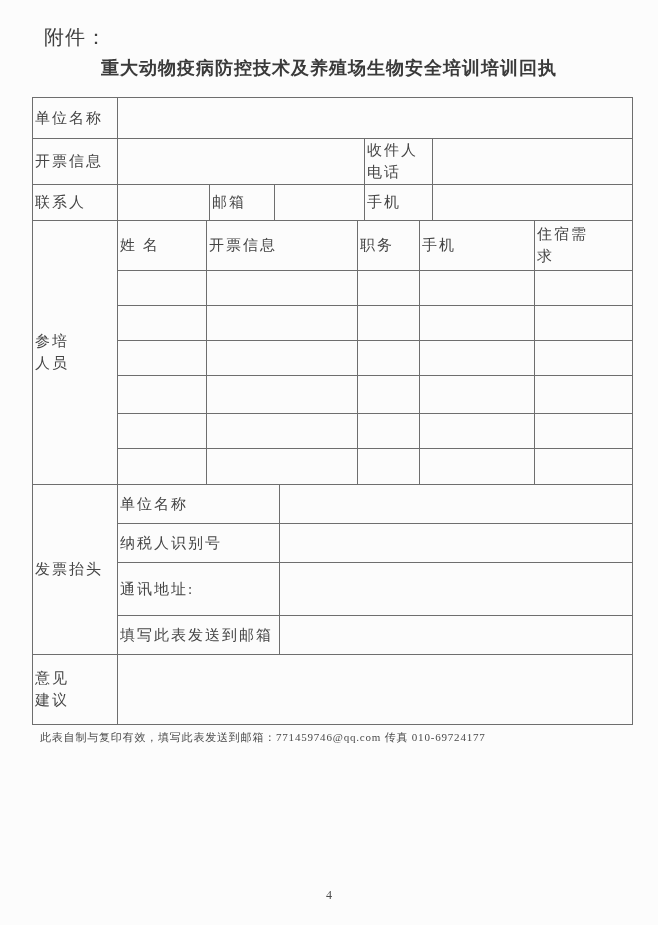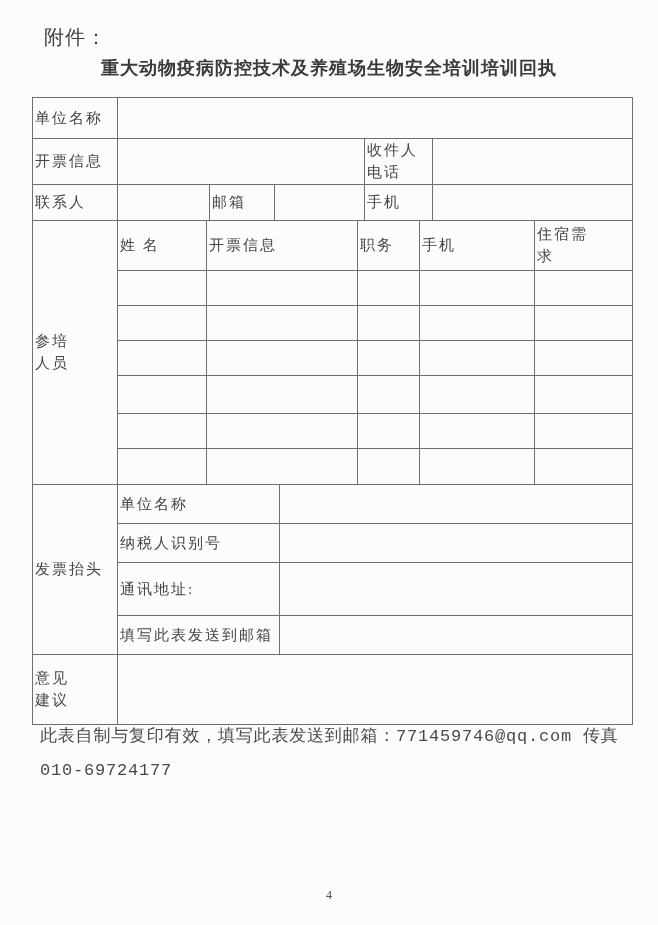--- a/index.html
+++ b/index.html
@@ -51,25 +51,24 @@
     color: #454545;
     letter-spacing: 2px;
     font-weight: normal;
   }
   .ml { white-space: pre-line; line-height: 1.45; }
   .footer-note {
     position: absolute;
     left: 40px;
     top: 720px;
     width: 580px;
-    font-size: 17px;
+    font-size: 11px;
     letter-spacing: 0.8px;
     line-height: 34px;
     color: #4a4a4a;
-    font-family: Liberation Mono, monospace;
   }
   .page-number {
     position: absolute;
     left: 0;
     bottom: 22px;
     width: 100%;
     text-align: center;
     font-size: 12px;
     color: #4a4a4a;
   }

